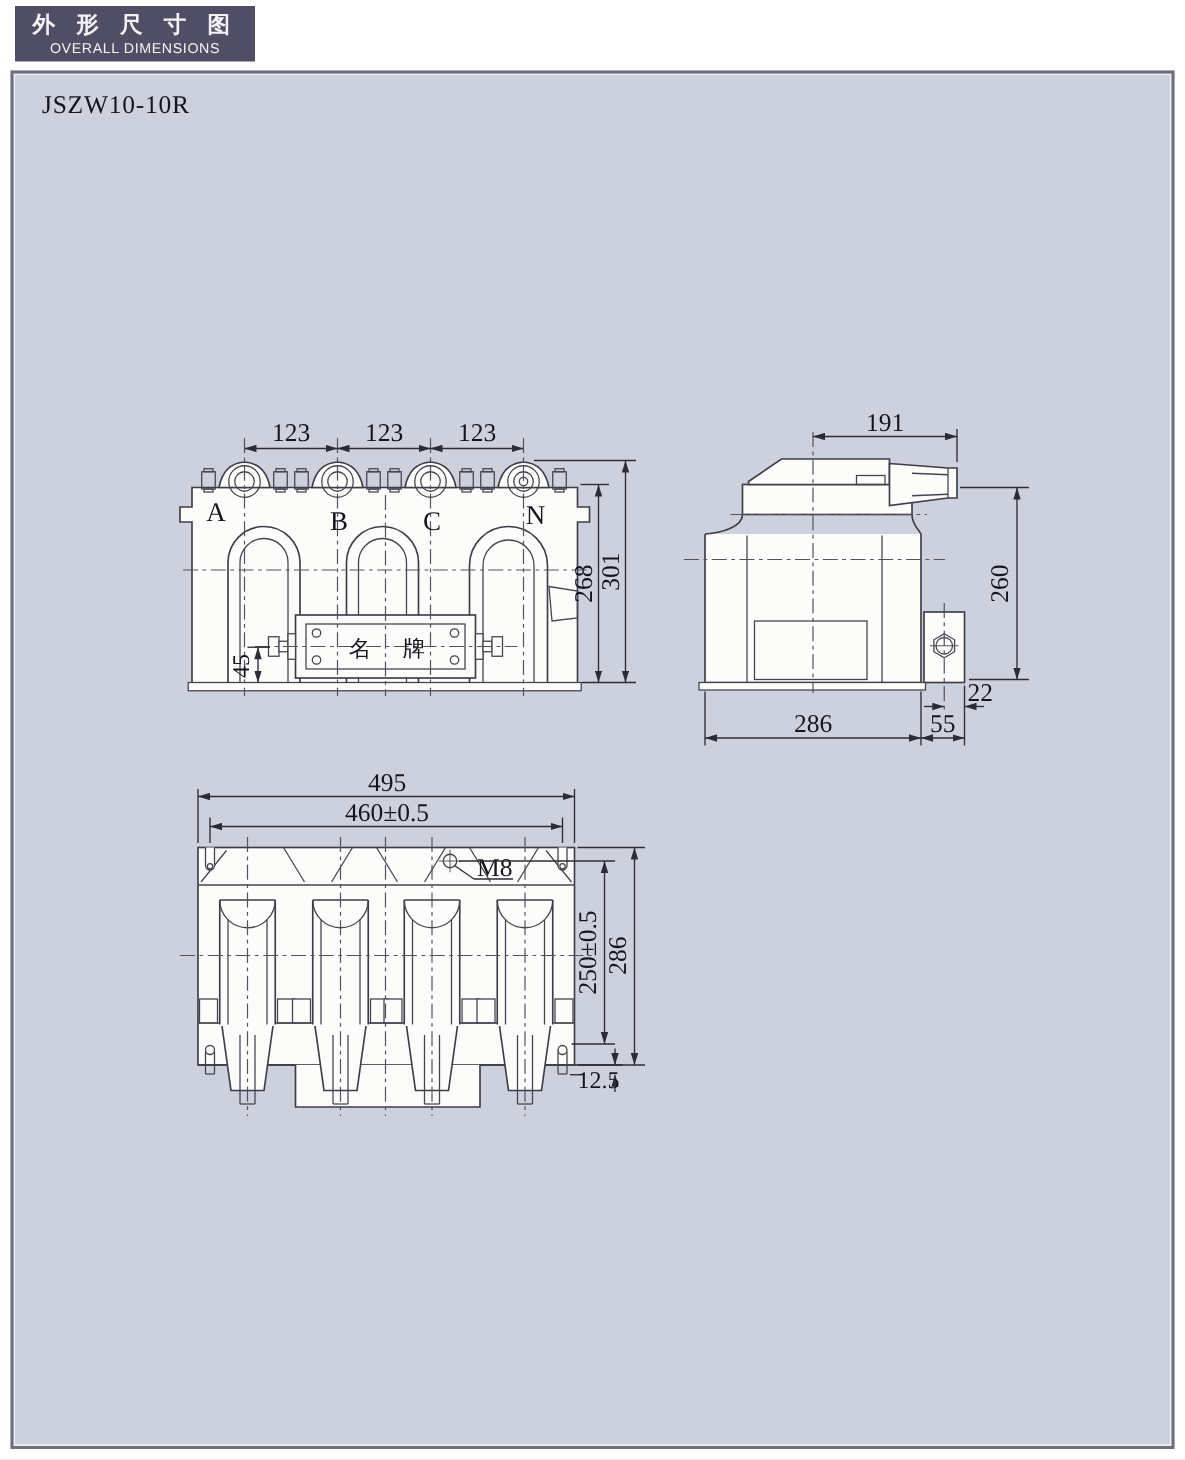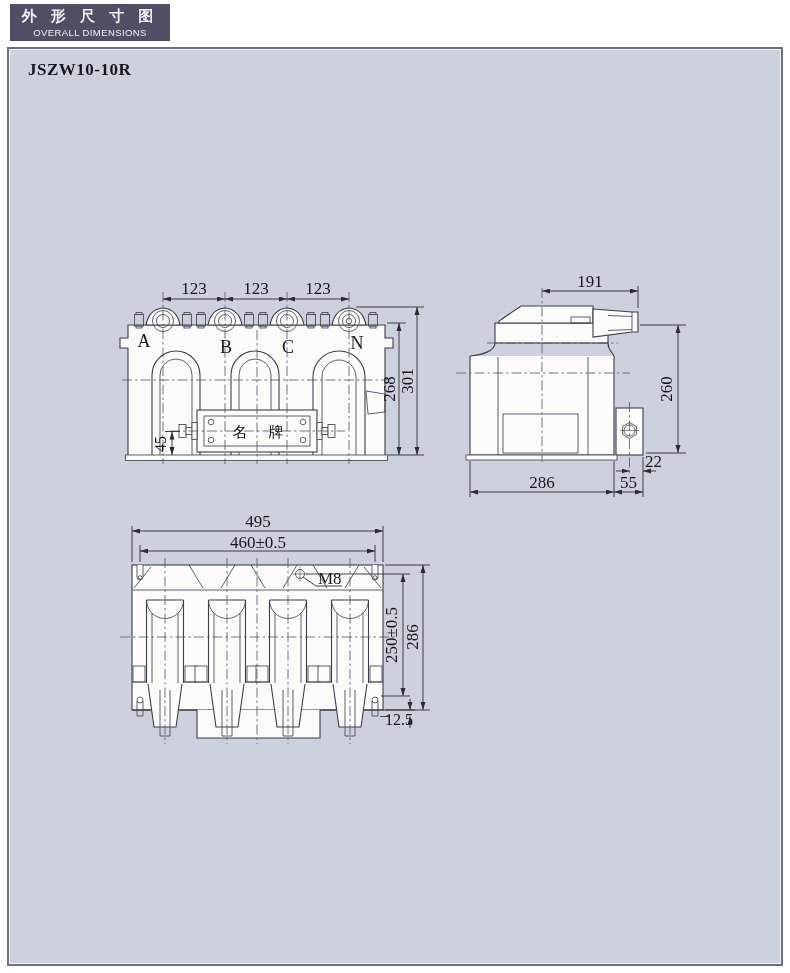--- a/index.html
+++ b/index.html
@@ -15,21 +15,20 @@
   .badge .cn{font-size:15px;font-weight:bold;letter-spacing:5px;margin-top:3px;}
   .badge .en{font-size:9.5px;letter-spacing:0.4px;margin-top:1px;}
   .panel{
     position:absolute;left:7px;top:47px;width:772px;height:915px;
     background:#cdd1dd;border:2px solid #70707c;
     box-shadow:inset 0 0 0 1px #f2f3f6;
   }
   .model{
     position:absolute;left:28px;top:60px;font-size:17px;color:#16161e;
     letter-spacing:0.5px;
-    font-weight:bold;
   }
   svg.drawing{position:absolute;left:0;top:0;}
   
   .ol{fill:none;stroke:#3d3d47;stroke-width:1.1;}
   .ol2{fill:none;stroke:#44444f;stroke-width:0.85;}
   .fw{fill:#fcfcfb;stroke:#3d3d47;stroke-width:1.1;}
   .fw2{fill:#fcfcfb;stroke:#44444f;stroke-width:0.85;}
   .cl{fill:none;stroke:#53535f;stroke-width:0.8;stroke-dasharray:10 3 2.5 3;}
   .dl{fill:none;stroke:#2c2c36;stroke-width:0.9;}
   .tick{fill:none;stroke:#44444f;stroke-width:0.6;}

